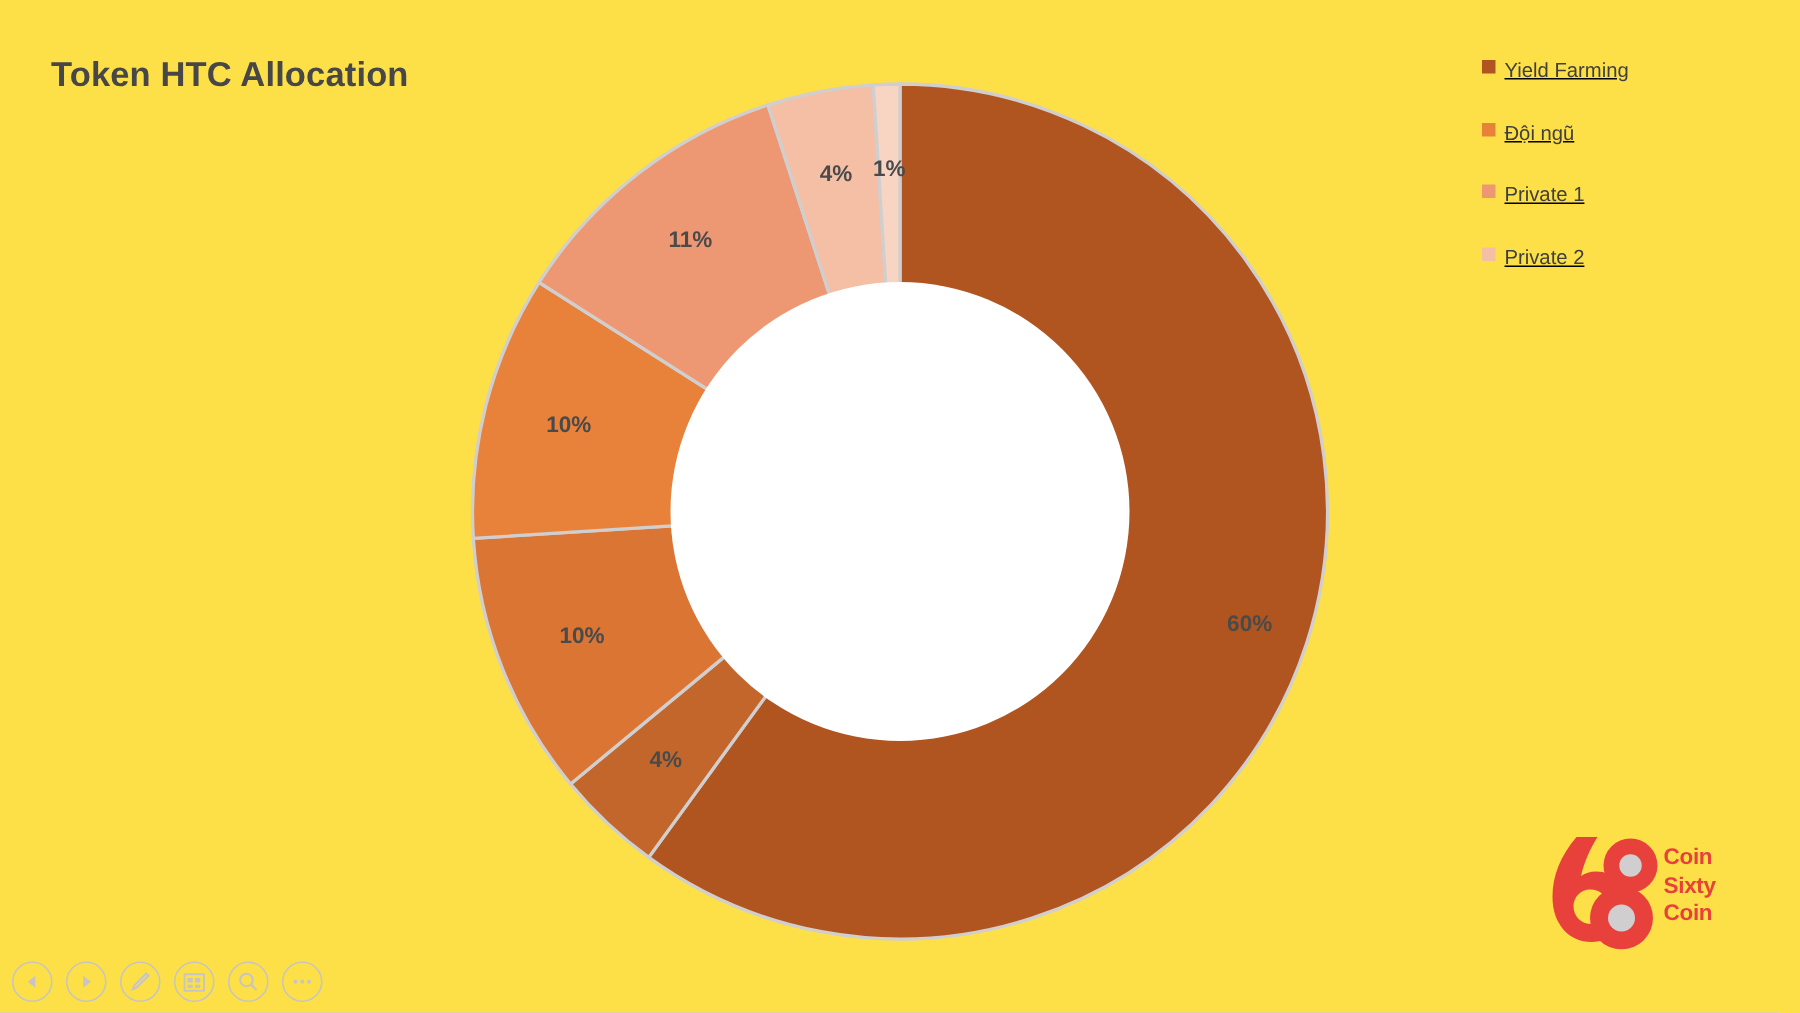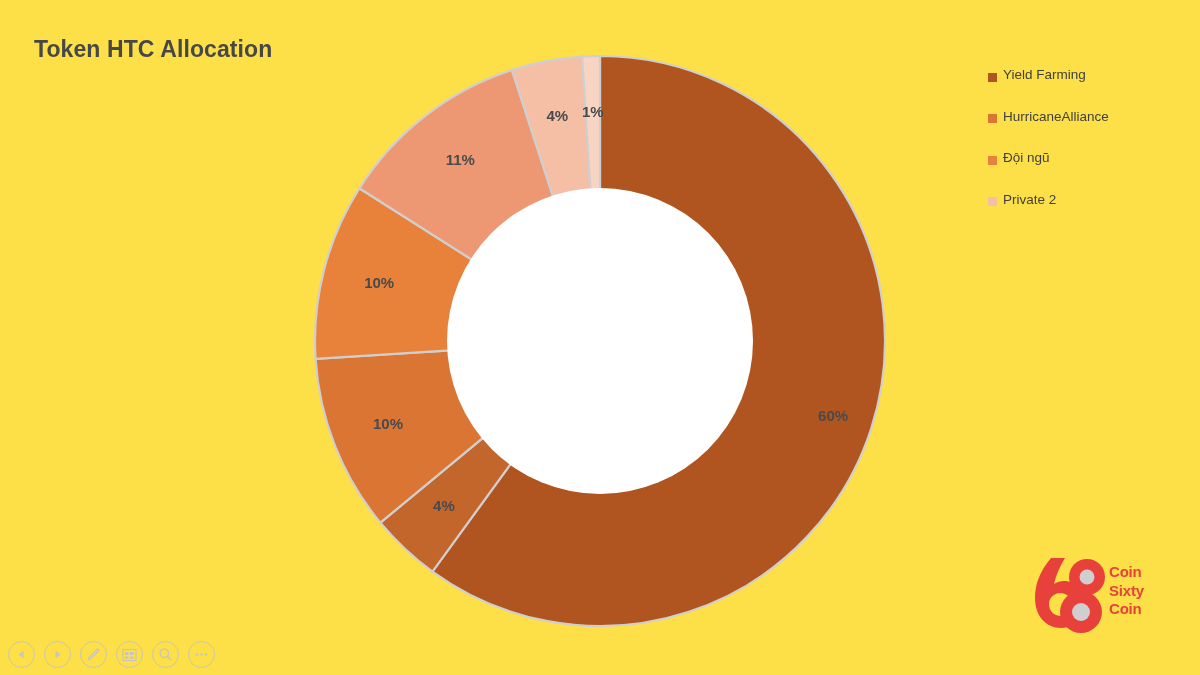--- a/index.html
+++ b/index.html
@@ -44,22 +44,23 @@
   }
 
   
   #legend {
     position:absolute;
     left:988px; top:40px;
     width:205px;
   }
   .legend-item {
     display:flex;
-    align-items:flex-end;
+    align-items:flex-start;
     height:41.6px;
+    text-decoration:underline;
   }
   .legend-swatch {
     width:9px; height:9px;
     flex:0 0 9px;
     margin-right:6px;
   }
   .legend-label {
     font-size:13.5px;
     color:#3f3f3f;
     white-space:nowrap;
@@ -133,26 +134,26 @@
         </g>
     </svg>
   </div>
 
   <div id="legend">
       <div class="legend-item">
         <span class="legend-swatch" style="background: rgb(176, 85, 31);"></span>
         <span class="legend-label">Yield Farming</span>
       </div>
       <div class="legend-item">
-        <span class="legend-swatch" style="background: rgb(218, 117, 52);"></span>
-        <span class="legend-label">HurricaneAlliance</span>
-      </div>
-      <div class="legend-item">
         <span class="legend-swatch" style="background: rgb(232, 129, 58);"></span>
         <span class="legend-label">Đội ngũ</span>
+      </div>
+      <div class="legend-item">
+        <span class="legend-swatch" style="background: rgb(238, 152, 115);"></span>
+        <span class="legend-label">Private 1</span>
       </div>
       <div class="legend-item">
         <span class="legend-swatch" style="background: rgb(245, 191, 165);"></span>
         <span class="legend-label">Private 2</span>
       </div>
     </div>
 
   <div id="logo">
     <svg id="logo-mark" width="76" height="78" viewBox="0 0 76 78">
       <path d="M32 3 L18 3 C7 16 2 29 2 43 C2 61 13 73 28 73 C42 73 52 62 52 48 C52 35 43 26 31 26 C27 26 24 27 21 29 C23 20 27 11 32 3 Z

